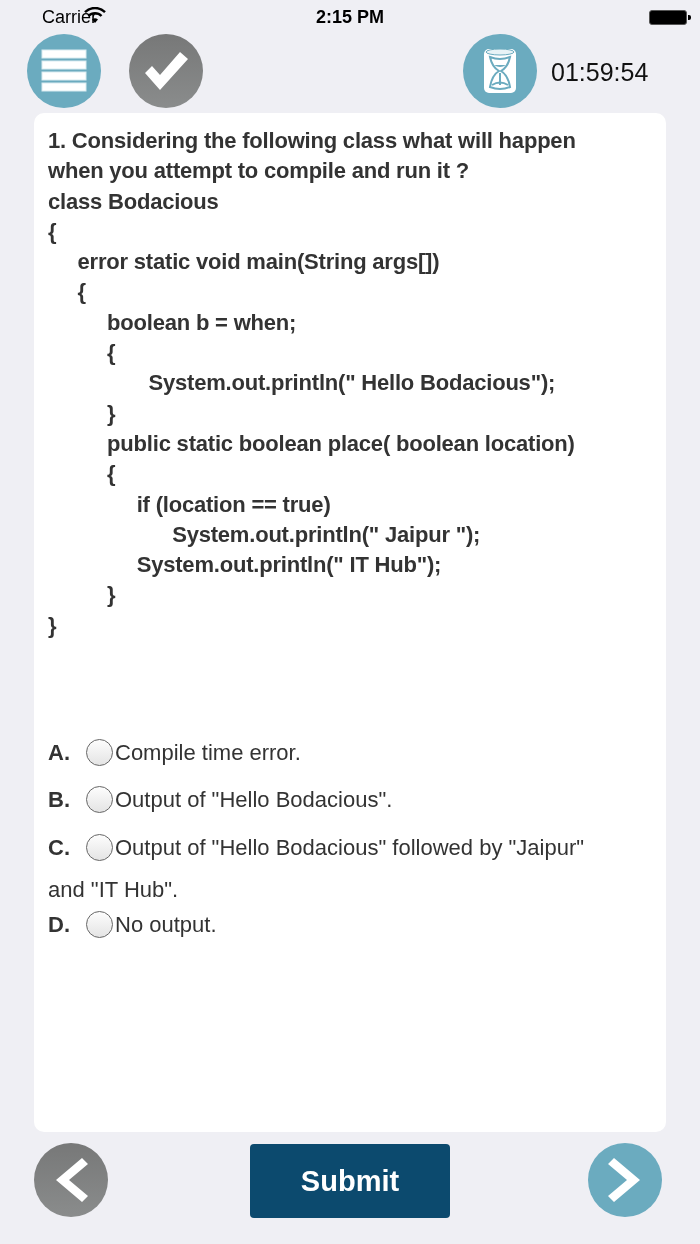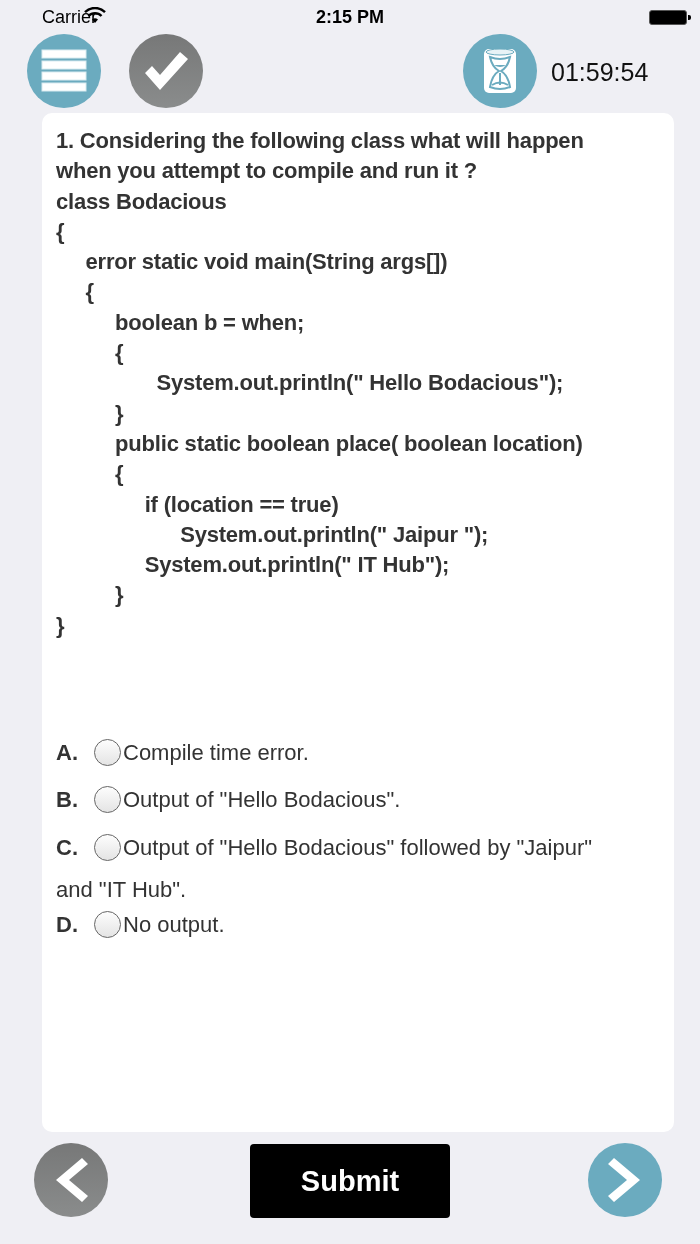--- a/index.html
+++ b/index.html
@@ -36,21 +36,21 @@
 
   .menu-btn { left: 27px; top: 34px; }
   .check-btn { left: 129px; top: 34px; }
   .timer-btn { left: 463px; top: 34px; }
   .timer-text {
     position: absolute; left: 551px; top: 58px; font-size: 25px; color: #111;
   }
 
   .card {
     position: absolute; left: 34px; top: 113px; width: 632px; height: 1019px;
-    background: #fff; border-radius: 10px; margin-left: 8px;
+    background: #fff; border-radius: 10px;
   }
   .question {
     position: absolute; left: 14px; top: 13px; width: 610px;
     font-weight: bold; font-size: 22px; line-height: 30.3px; color: #333;
     letter-spacing: -0.2px;
   }
   .q-line { white-space: pre; }
 
   .options { position: absolute; left: 14px; top: 625px; width: 610px; font-size: 22px; color: #333; }
   .option { position: absolute; left: 0; white-space: nowrap; display: flex; align-items: center; cursor: pointer; }
@@ -60,21 +60,21 @@
     border: 1.5px solid #666;
     background: linear-gradient(#fdfdfd, #e4e4e4);
     margin-right: 2px; flex-shrink: 0;
   }
   .opt-wrap { position: absolute; left: 0; white-space: nowrap; }
 
   .back-btn { left: 34px; top: 1143px; }
   .next-btn { left: 588px; top: 1143px; }
   .submit-btn {
     position: absolute; left: 250px; top: 1144px; width: 200px; height: 74px;
-    background: #000000; border-radius: 4px; color: #fff;
+    background: #0c4a6e; border-radius: 4px; color: #fff;
     font-size: 29px; font-weight: bold; display: flex; align-items: center; justify-content: center;
     cursor: pointer;
   }
 </style>
 </head>
 <body>
 
 <div class="status-bar">
   <span class="status-carrier">Carrier</span>
   <svg class="status-wifi" viewBox="0 0 22 18">

